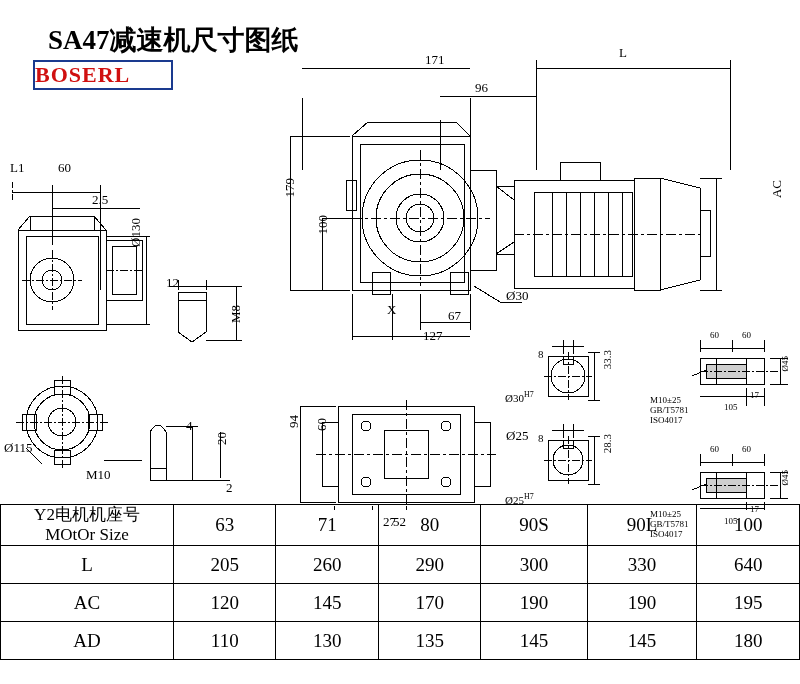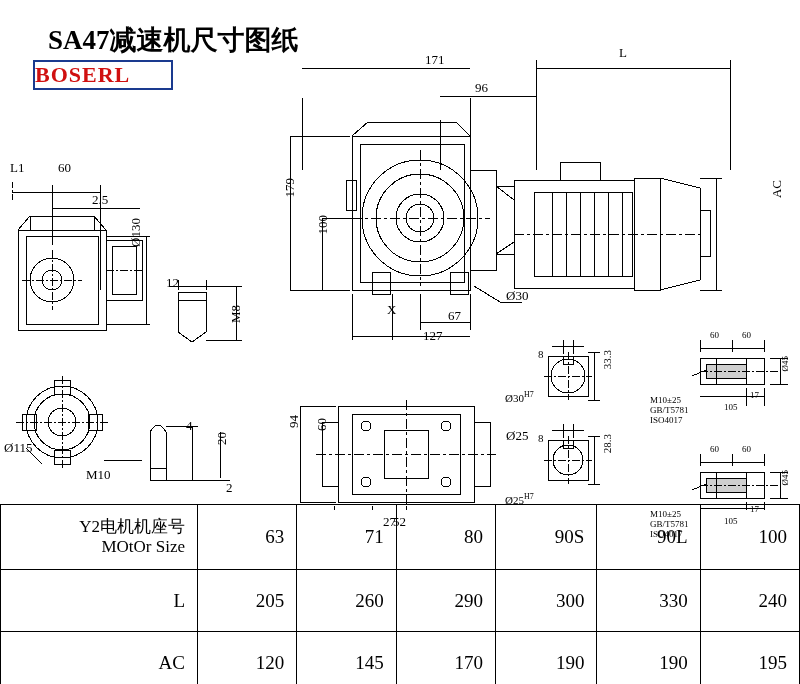--- a/index.html
+++ b/index.html
@@ -8,21 +8,21 @@
   .abs{position:absolute;}
   .title{left:48px;top:22px;font-size:27px;font-weight:bold;letter-spacing:0px;font-family:"Liberation Serif",serif;}
   .logo{left:33px;top:60px;width:140px;height:30px;border:2px solid #1a3a8f;box-sizing:border-box;}
   .logo span{display:block;text-align:left;font-size:22px;font-weight:bold;color:#d01010;font-family:"Liberation Serif",serif;line-height:26px;letter-spacing:1px;}
   .dim{font-size:13px;font-family:"Liberation Serif",serif;}
   .dimsm{font-size:11px;font-family:"Liberation Serif",serif;}
   .dimxs{font-size:9px;font-family:"Liberation Serif",serif;}
   .vert{writing-mode:vertical-rl;transform:rotate(180deg);}
   
   table.spec{position:absolute;left:0;top:504px;border-collapse:collapse;width:800px;font-family:"Liberation Serif",serif;}
-  table.spec td{border:1px solid #000;text-align:right;font-size:19px;height:37px;padding:12px;}
+  table.spec td{border:1px solid #000;text-align:center;font-size:19px;height:37px;padding:0;}
   table.spec td.head{font-size:17px;line-height:20px;width:172px;}
   table.spec td.lbl{font-size:19px;width:172px;}
   svg{display:block;}
 </style>
 </head>
 <body>
 
 <div class="page">
 
   <div class="abs title">SA47减速机尺寸图纸</div>
@@ -310,27 +310,36 @@
         <td>90L</td>
         <td>100</td>
       </tr>
       <tr>
         <td class="lbl">L</td>
         <td>205</td>
         <td>260</td>
         <td>290</td>
         <td>300</td>
         <td>330</td>
-        <td>240</td>
+        <td>640</td>
       </tr>
       <tr>
         <td class="lbl">AC</td>
         <td>120</td>
         <td>145</td>
         <td>170</td>
         <td>190</td>
         <td>190</td>
         <td>195</td>
       </tr>
+      <tr>
+        <td class="lbl">AD</td>
+        <td>110</td>
+        <td>130</td>
+        <td>135</td>
+        <td>145</td>
+        <td>145</td>
+        <td>180</td>
+      </tr>
     </tbody>
   </table>
 
 </div>
 
 </body></html>

